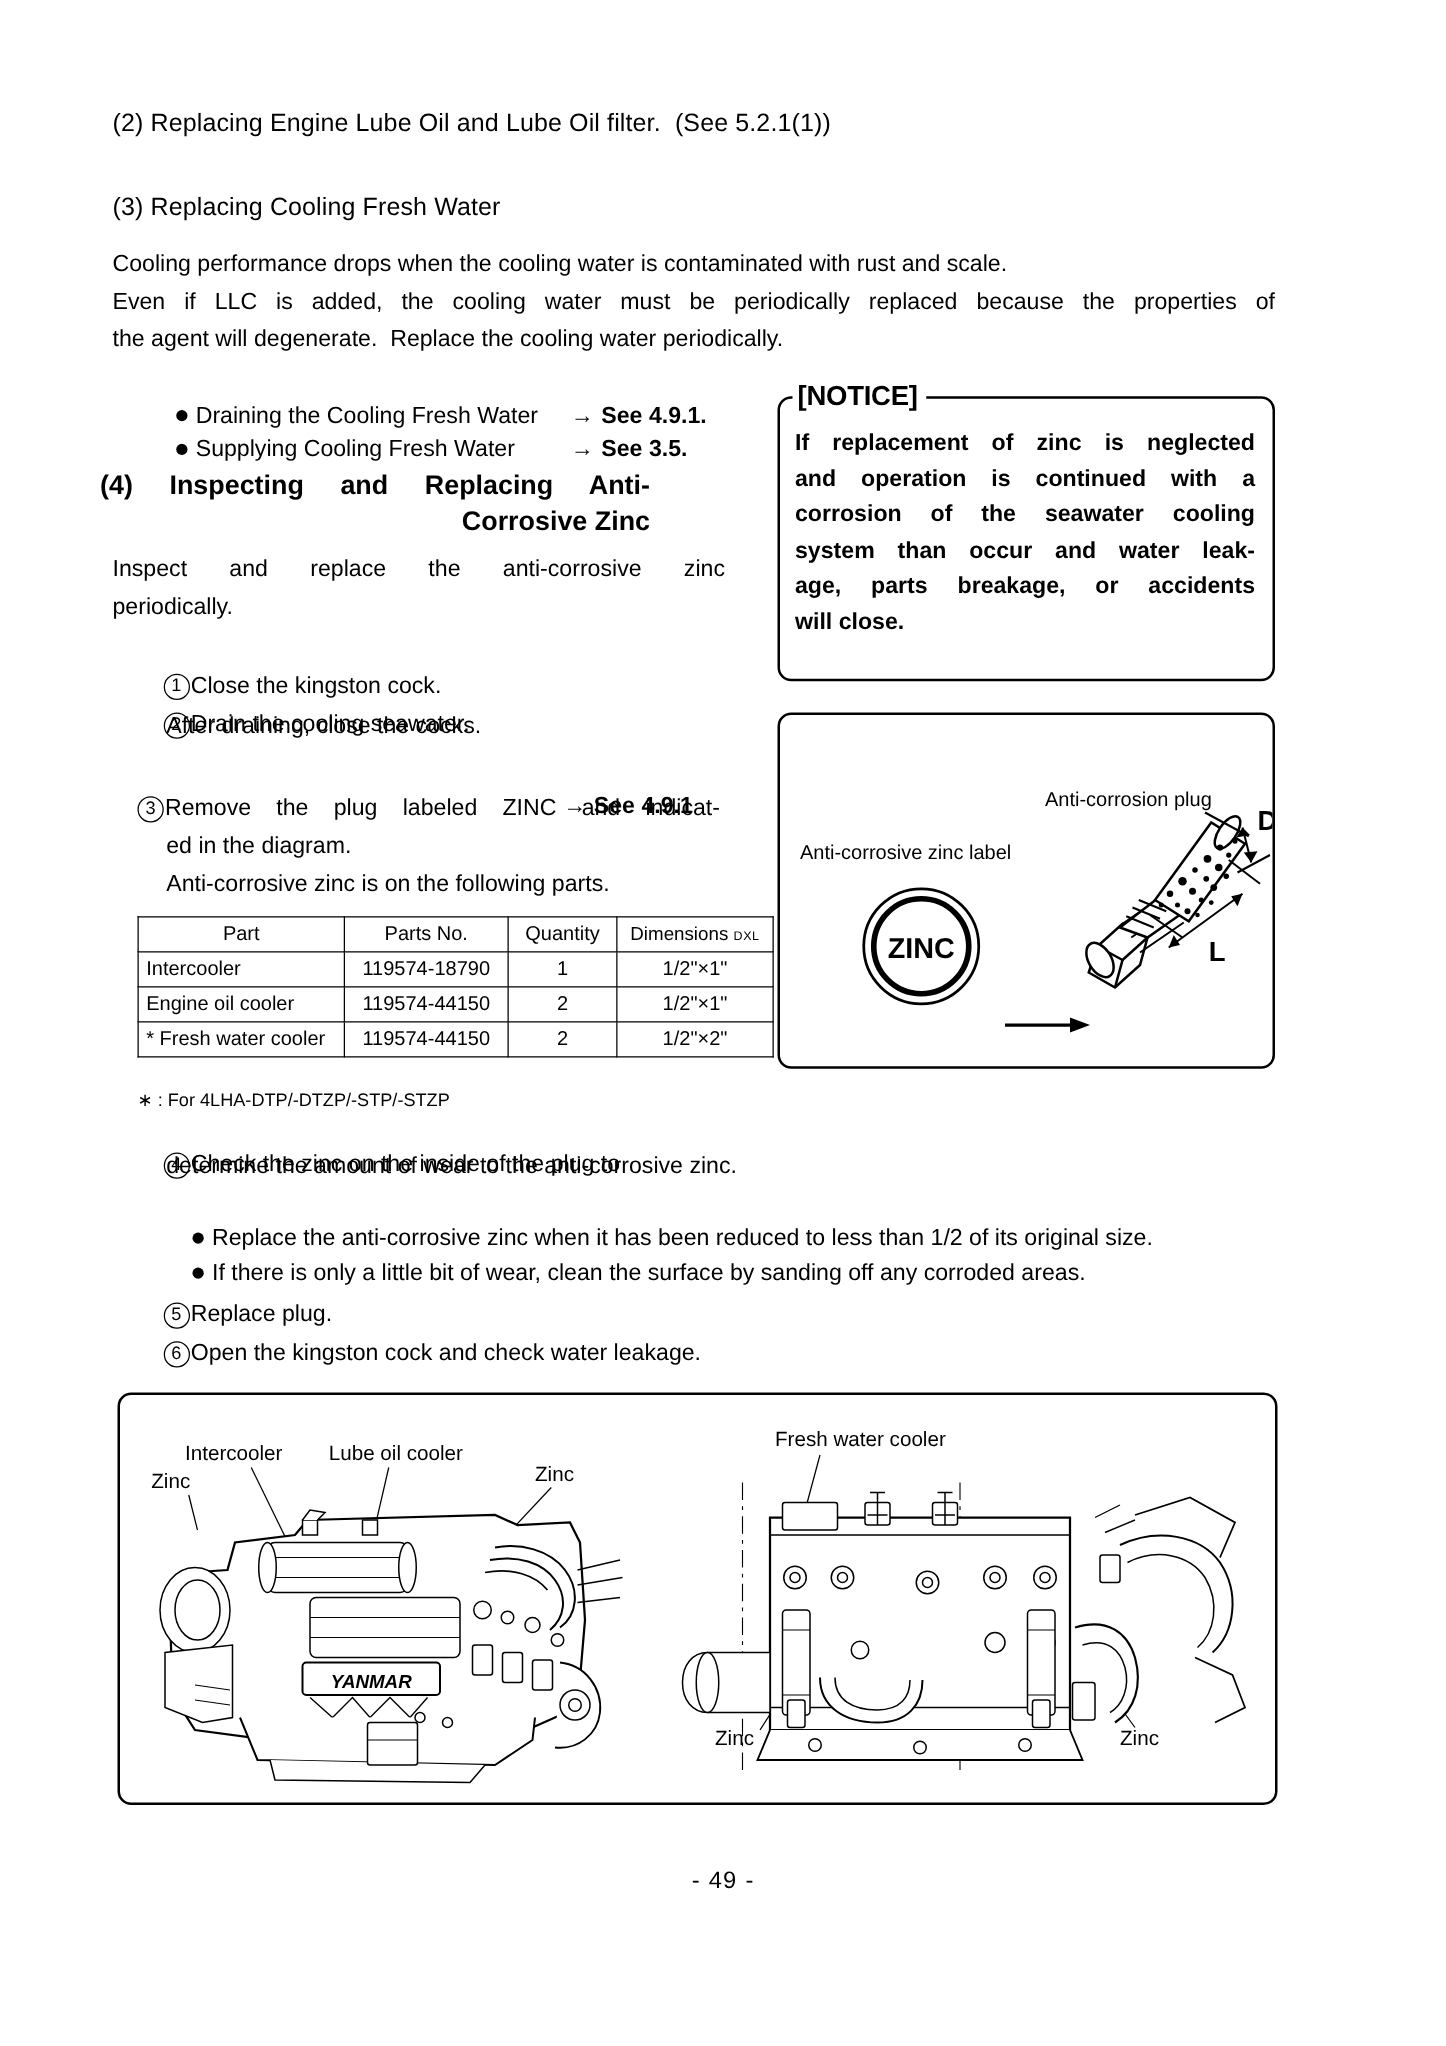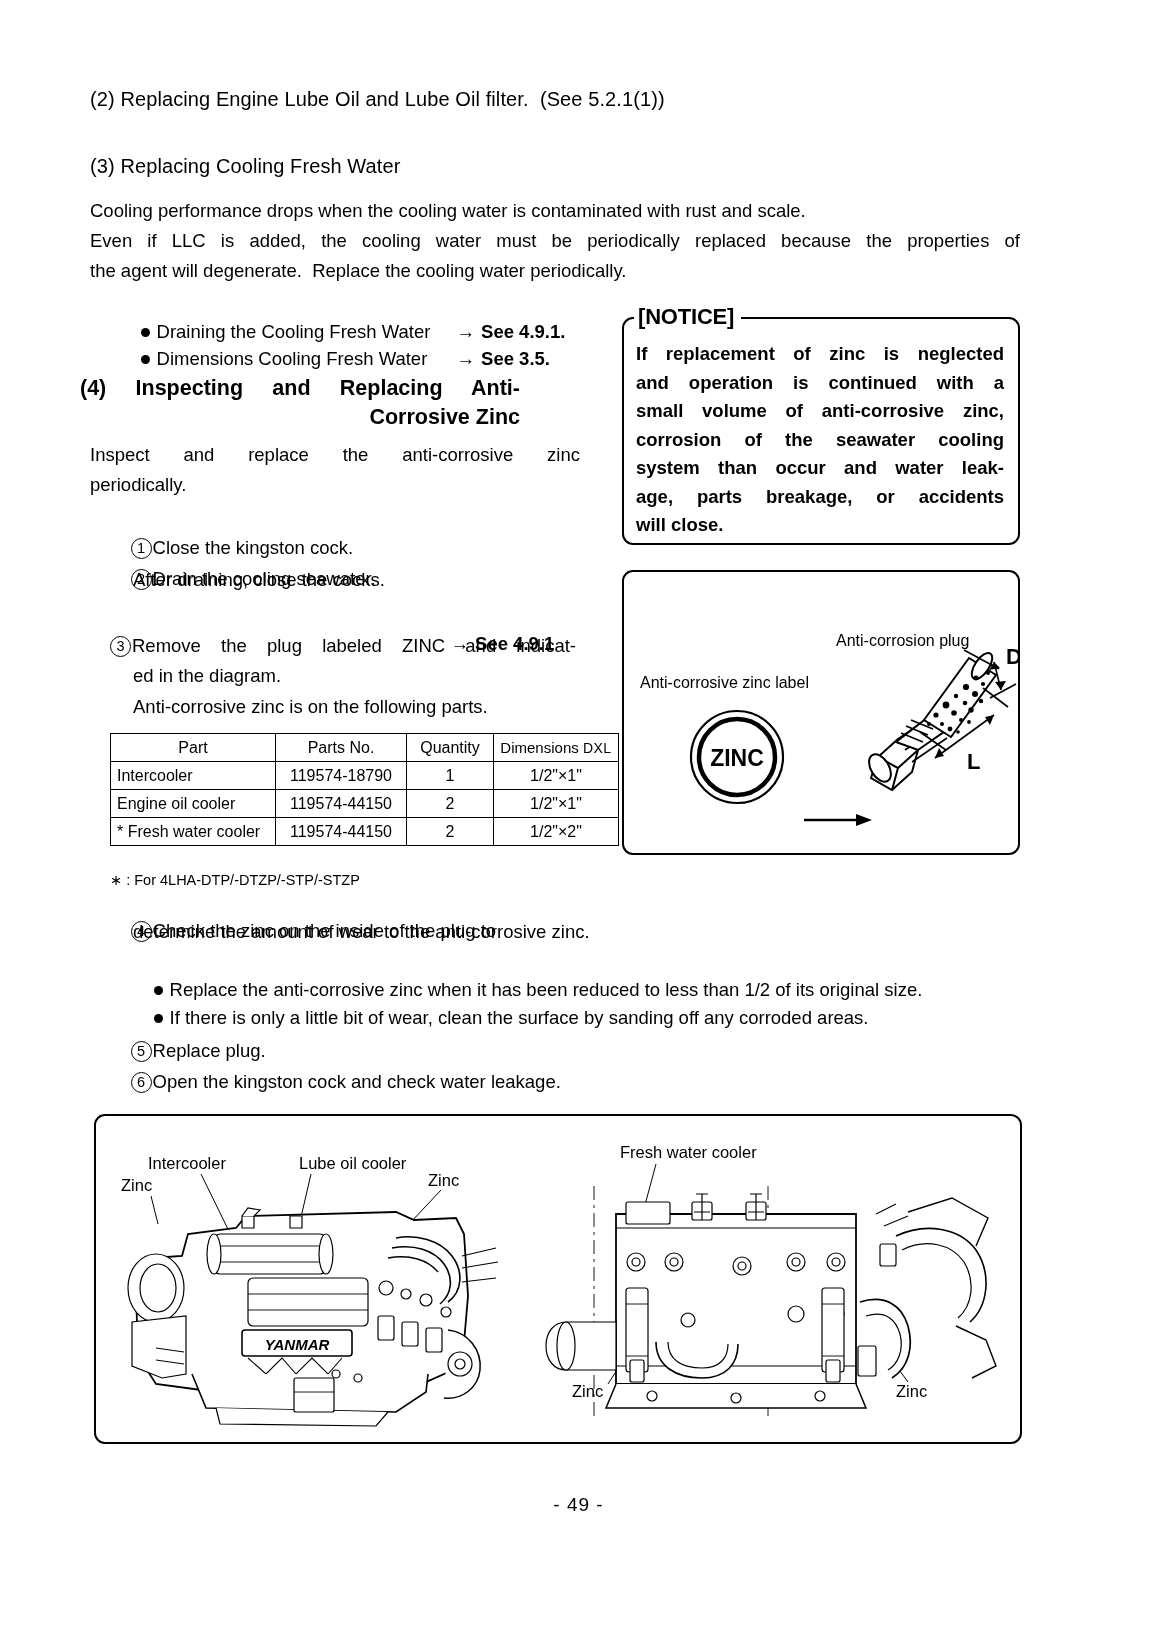--- a/index.html
+++ b/index.html
@@ -145,21 +145,21 @@
     font-weight: normal;
     height: 21px;
   }
   #parts-table thead th { text-align: center; }
   .col-part   { width: 152px; }
   .col-no     { width: 118px; text-align: center; }
   .col-qty    { width: 74px;  text-align: center; }
   .col-dim    { width: 112px; text-align: center; }
   td.col-part { text-align: left; padding-left: 7px; }
   .dim-head { font-size: 15px; }
-  .dim-head .dxl { font-size: 14px; letter-spacing: 0.5px; }
+  .dim-head .dxl { font-size: 10px; letter-spacing: 0.5px; }
 
   #table-note {
     position: absolute;
     left: 110px; top: 872px;
     font-size: 14.5px;
     white-space: pre;
   }
 
   
   #engine-fig {
@@ -201,21 +201,21 @@
   <div class="bodytxt" style="left:90px; top:196px;">Cooling performance drops when the cooling water is contaminated with rust and scale.</div>
   <div class="para-justify" style="left:90px; top:226px; width:930px;">
     <span class="jline">Even if LLC is added, the cooling water must be periodically replaced because the properties of</span>
   </div>
   <div class="bodytxt" style="left:90px; top:256px;">the agent will degenerate.  Replace the cooling water periodically.</div>
 
   <div class="bul-row" style="left:120px; top:290px;">
     <span class="dot"></span><span style="display:inline-block;width:300px">Draining the Cooling Fresh Water</span><span>→</span><span class="ref" style="margin-left:6px">See 4.9.1.</span>
   </div>
   <div class="bul-row" style="left:120px; top:317px;">
-    <span class="dot"></span><span style="display:inline-block;width:300px">Dimensions Cooling Fresh Water</span><span>→</span><span class="ref" style="margin-left:6px">See 3.5.</span>
+    <span class="dot"></span><span style="display:inline-block;width:300px">Supplying Cooling Fresh Water</span><span>→</span><span class="ref" style="margin-left:6px">See 3.5.</span>
   </div>
 
   <div class="h4-wrap">
     <span class="h4-l1">(4) Inspecting  and  Replacing  Anti-</span>
     <span class="h4-l2">Corrosive Zinc</span>
   </div>
 
   <div class="para-justify" style="left:90px; top:440px; width:490px;">
     <span class="jline">Inspect  and  replace  the  anti-corrosive  zinc</span>
   </div>
@@ -271,21 +271,20 @@
       </tr>
     </tbody>
   </table>
   <div id="table-note">∗ : For 4LHA-DTP/-DTZP/-STP/-STZP</div>
 
   <div id="notice-box"></div>
   <div id="notice-label">[NOTICE]</div>
   <div id="notice-body">
     <span class="jline">If replacement of zinc is neglected</span>
     <span class="jline">and operation is continued with a</span>
-    <span class="jline">small volume of anti-corrosive zinc,</span>
     <span class="jline">corrosion of the seawater cooling</span>
     <span class="jline">system than occur and water leak-</span>
     <span class="jline">age, parts breakage, or accidents</span>
     <span style="display:block; white-space:pre;">will close.</span>
   </div>
 
   <div id="zinc-fig">
     <div class="fig-label" style="left:16px; top:102px;">Anti-corrosive zinc label</div>
     <div class="fig-label" style="left:212px; top:60px;">Anti-corrosion plug</div>
 
@@ -370,21 +369,21 @@
   <div class="bodytxt" style="left:110px; top:1006px;">
     <span class="cnum">5</span><span>Replace plug.</span>
   </div>
   <div class="bodytxt" style="left:110px; top:1037px;">
     <span class="cnum">6</span><span>Open the kingston cock and check water leakage.</span>
   </div>
 
   <div id="engine-fig">
     <div class="eng-label" style="left:25px; top:60px;">Zinc</div>
     <div class="eng-label" style="left:52px; top:38px;">Intercooler</div>
-    <div class="eng-label" style="left:167px; top:38px;margin-left:36px;">Lube oil cooler</div>
+    <div class="eng-label" style="left:167px; top:38px;">Lube oil cooler</div>
     <div class="eng-label" style="left:332px; top:55px;">Zinc</div>
     <div class="eng-label" style="left:524px; top:27px;">Fresh water cooler</div>
     <div class="eng-label" style="left:476px; top:266px;">Zinc</div>
     <div class="eng-label" style="left:800px; top:266px;">Zinc</div>
 
     <svg width="928" height="330" viewBox="0 0 928 330">
       <g fill="none" stroke="#000" stroke-width="1.2">
 
         <path d="M55,80 L62,108" stroke-width="1"></path>
         <path d="M105,58 L150,150" stroke-width="1"></path>

